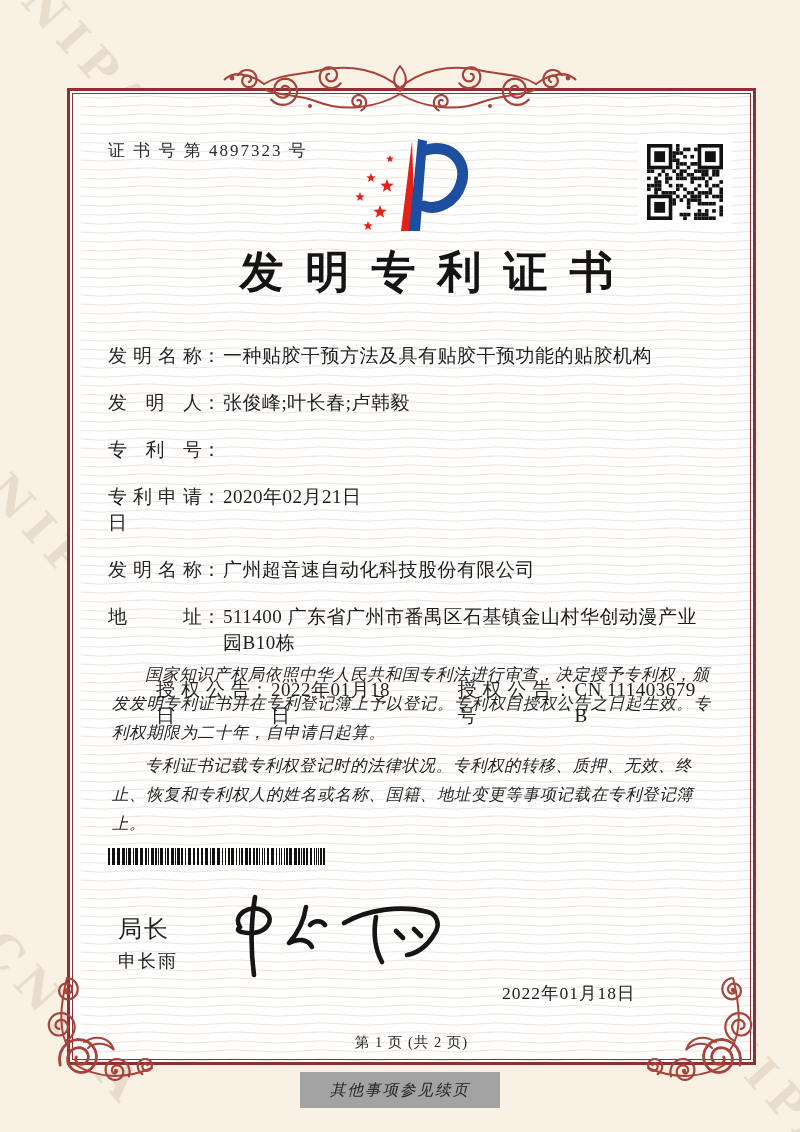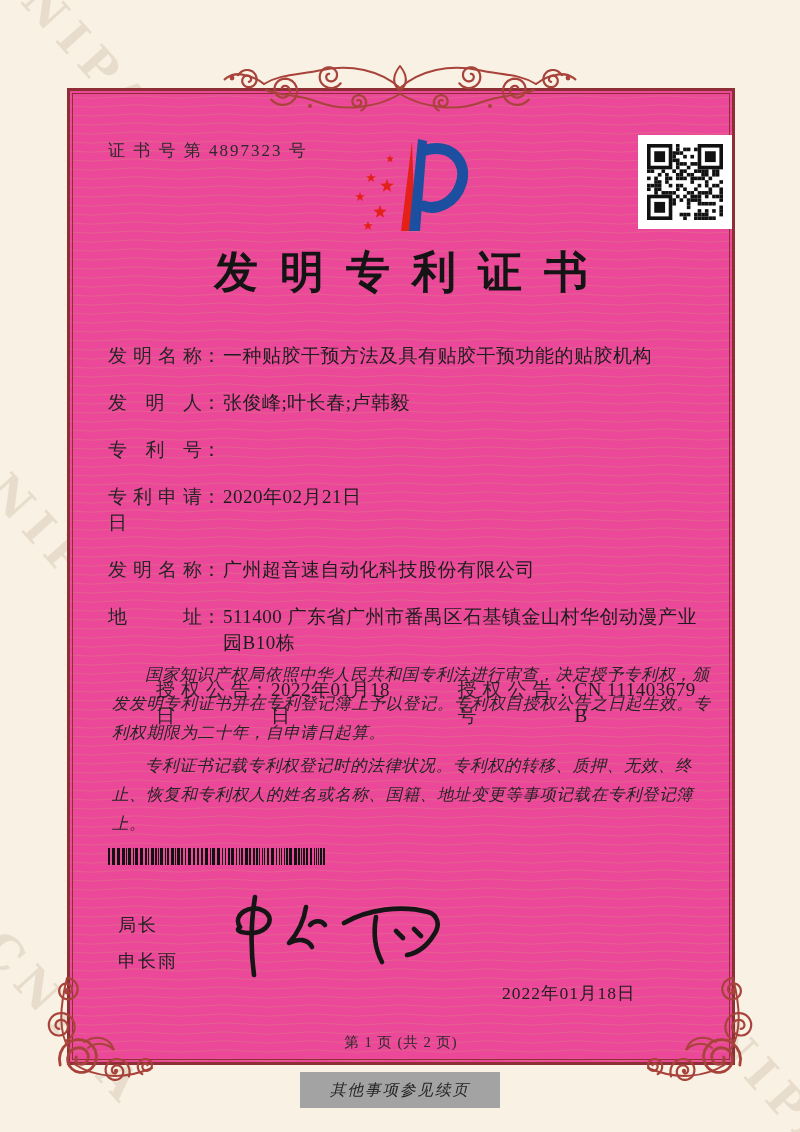--- a/index.html
+++ b/index.html
@@ -19,39 +19,40 @@
     color:rgba(186,166,136,0.26);
     transform:rotate(48deg);
     white-space:nowrap;
     pointer-events:none;
     user-select:none;
   }
   
   .frame{
     position:absolute;left:67px;top:88px;width:662px;height:971px;
     border:3px solid #8d2f35;
-    background:#ec4899;
+    background:#ffffff;
+    padding-left:21px;
   }
   .frame-inner{
     position:absolute;left:2px;top:2px;right:2px;bottom:2px;
     border:1px solid #8d2f35;
   }
   .waves{position:absolute;left:0;top:0;width:100%;height:100%;pointer-events:none;}
   
   .cert-no{
     position:absolute;left:38px;top:48px;
     font-size:17px;letter-spacing:2px;color:#2a2a2a;
   }
   .logo{position:absolute;left:268px;top:40px;width:130px;height:108px;}
   .qr-box{
     position:absolute;left:568px;top:44px;width:94px;height:94px;
     background:#ffffff;display:flex;align-items:center;justify-content:center;
   }
   .doc-title{
-    position:absolute;left:0;top:152px;width:100%;
+    position:absolute;left:15px;top:152px;width:100%;
     text-align:center;font-size:44px;font-weight:bold;color:#141414;
     letter-spacing:22px;text-indent:22px;
     font-family:"Liberation Serif","DejaVu Serif",serif;
   }
   
   .rows{position:absolute;left:38px;top:252px;width:600px;font-size:19px;}
   .row{display:flex;align-items:flex-start;margin-bottom:21px;line-height:26px;}
   .lbl{
     display:inline-block;width:94px;flex:0 0 94px;
     text-align:justify;text-align-last:justify;color:#252525;
@@ -63,21 +64,21 @@
   .grant-pair + .grant-pair{margin-left:54px;}
   
   .body-text{
     position:absolute;left:38px;top:565px;width:616px;
     font-size:16.5px;line-height:29px;font-style:italic;color:#242424;
     letter-spacing:0.6px;
   }
   .body-text p{margin:4px;text-indent:2em;}
   
   .barcode{position:absolute;left:38px;top:757px;width:220px;height:17px;}
-  .sig-title{position:absolute;left:48px;top:822px;font-size:18px;letter-spacing:2px;font-family:"Liberation Sans","DejaVu Sans",sans-serif;color:#222;}
+  .sig-title{position:absolute;left:48px;top:822px;font-size:24px;letter-spacing:2px;font-family:"Liberation Sans","DejaVu Sans",sans-serif;color:#222;}
   .sig-name{position:absolute;left:48px;top:858px;font-size:18px;letter-spacing:2px;font-family:"Liberation Sans","DejaVu Sans",sans-serif;color:#222;text-align:center;}
   .sig-script{position:absolute;left:140px;top:796px;width:250px;height:95px;}
   .issue-date{position:absolute;left:432px;top:890px;font-size:17.5px;letter-spacing:1px;color:#1d1d1d;}
   .page-info{position:absolute;left:0;top:942px;width:100%;text-align:center;font-size:14.5px;letter-spacing:1px;color:#2a2a2a;}
   
   .footer-note{
     position:absolute;left:300px;top:1072px;width:200px;height:36px;
     background:#a3a3a3;display:flex;align-items:center;justify-content:center;
     font-size:15.5px;font-style:italic;letter-spacing:2px;color:#242424;
   }

